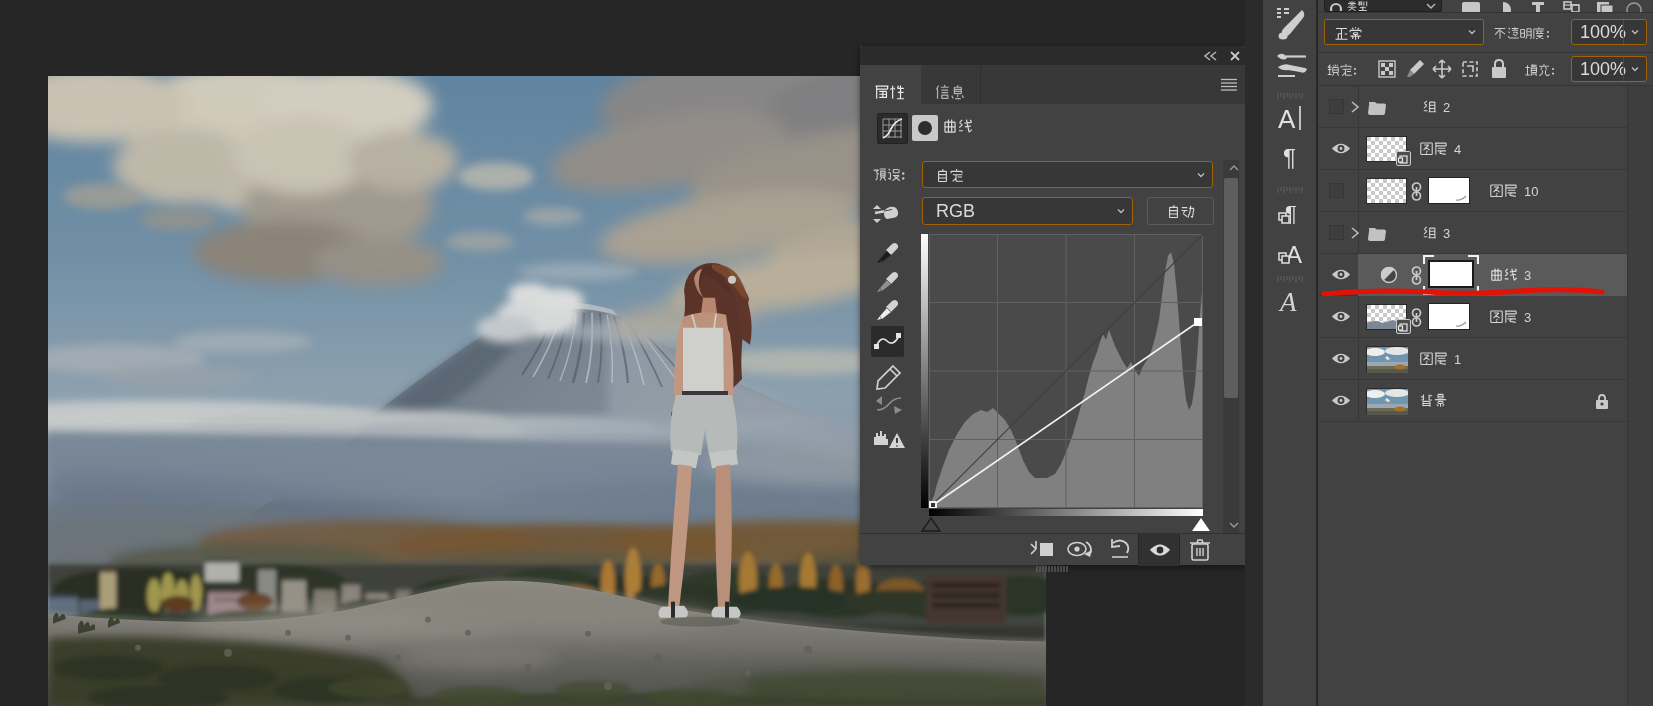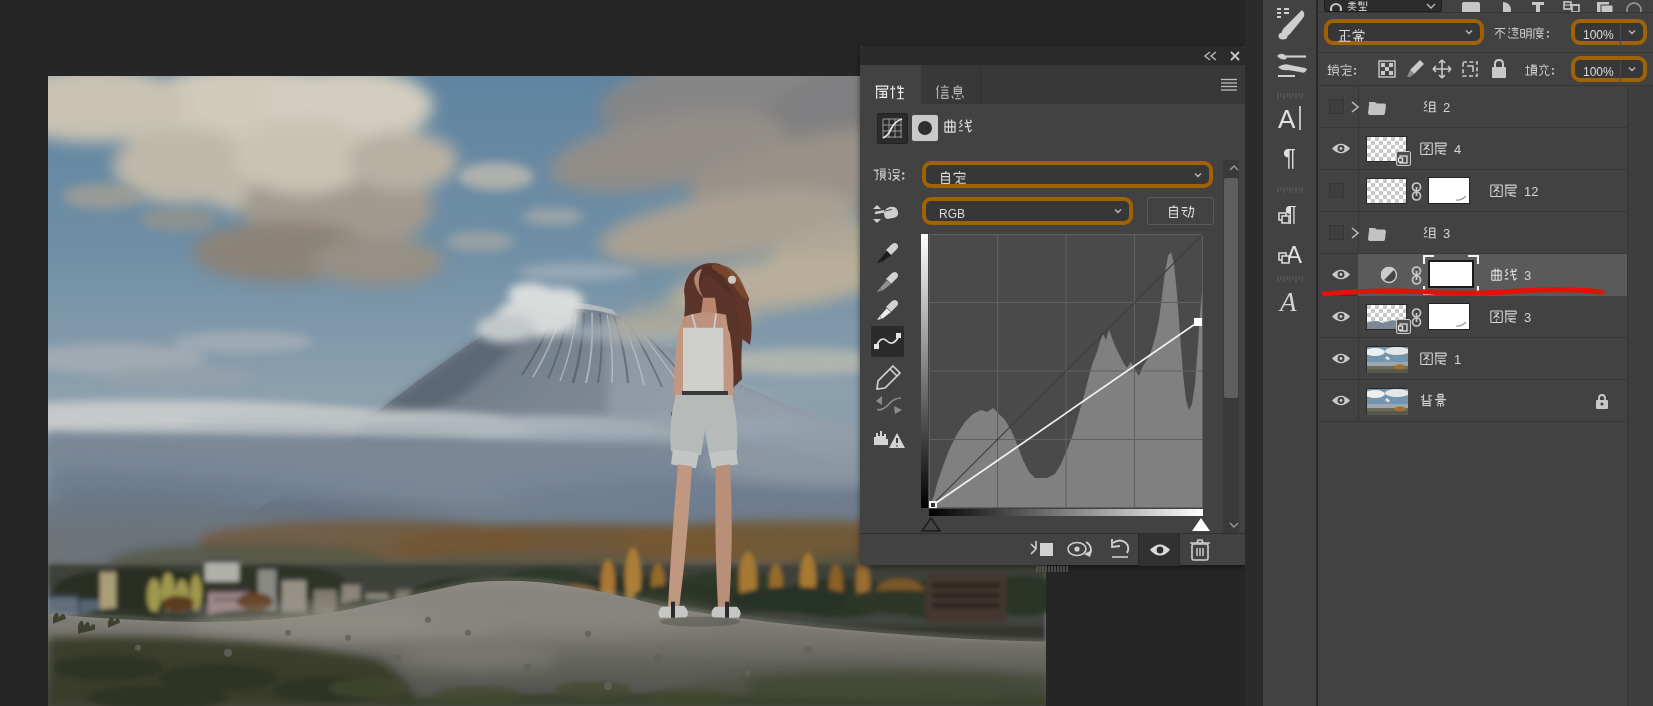--- a/index.html
+++ b/index.html
@@ -9,21 +9,21 @@
 #stage{position:relative;width:1653px;height:706px;background:#262626;}
 
 #photo{left:48px;top:76px;width:998px;height:630px;}
 
 #props{left:860px;top:46px;width:385px;height:519px;background:#424242;box-shadow:0 2px 6px rgba(0,0,0,.5);padding-left:36px;}
 #props .titlebar{position:absolute;left:0;top:0;width:100%;height:19px;background:#2b2b2b;border-radius:3px 3px 0 0;}
 #props .tabs{position:absolute;left:0;top:19px;width:100%;height:39px;background:#383838;}
 .tab{position:absolute;top:0;height:39px;line-height:39px;text-align:center;font-size:14px;}
 #props .content{position:absolute;left:0;top:58px;width:100%;height:429px;background:#424242;}
 #props .botbar{position:absolute;left:0;top:487px;width:100%;height:32px;background:#424242;border-top:1px solid #303030;border-radius:0 0 3px 3px;}
-.ddown{position:absolute;background:#373737;border:4px solid #a16207;border-radius:9px;color:#dadada;font-size:12px;}
+.ddown{position:absolute;background:#373737;border:1px solid #a16207;border-radius:3px;color:#dadada;font-size:18px;}
 .ddown .chev{position:absolute;right:7px;top:50%;margin-top:-4px;width:8px;height:8px;}
 
 #strip{left:1262px;top:0;width:55px;height:706px;background:#424242;border-left:1px solid #2a2a2a;border-right:1px solid #2a2a2a;}
 #layers{left:1318px;top:0;width:335px;height:706px;background:#424242;}
 .lrow{position:absolute;left:0;width:309px;height:42px;border-bottom:1px solid #373737;}
 .ltext{position:absolute;left:76px;top:14px;font-size:13px;color:#d4d4d4;}
 .eye{position:absolute;left:13px;top:14px;width:20px;height:13px;}
 .vbox{position:absolute;left:11px;top:13px;width:15px;height:15px;border:1px solid #363636;background:#3e3e3e;}
 </style>
 </head>
@@ -693,21 +693,21 @@
           </svg>
           <div class="abs" style="left:110px;top:7px;width:42px;height:27px;background:#ffffff;border:1px solid #232323;">
             <svg class="abs" style="right:2px;bottom:1px" width="12" height="8" viewBox="0 0 12 8">
               <path d="M1,6 Q6,7 11,2" stroke="#999" stroke-width="1.2" fill="none"></path>
             </svg>
           </div>
           <div class="abs" style="left:172px;top:14px;"><svg width="29" height="15" viewBox="0 0 29 15" style="overflow:visible">
               <path d="M0.78,1.04 L12.22,1.04 M0.78,1.04 L0.78,12.48 M12.22,1.04 L12.22,12.48 M0.78,12.48 L12.22,12.48 M4.16,2.99 L8.84,2.99 M8.84,2.99 L3.51,8.06 M5.46,4.81 L9.62,8.06 M6.50,8.97 L7.54,9.75 M5.85,10.79 L7.02,11.57" stroke="#d4d4d4" stroke-width="1.10" fill="none"></path>
 <path d="M14.95,1.17 L26.13,1.17 M15.86,1.17 L15.86,12.74 M26.13,1.17 L26.13,3.90 M15.86,3.90 L26.13,3.90 M17.94,6.24 L25.22,6.24 M17.42,8.84 L26.00,8.84 M21.71,8.84 L19.50,11.18 M19.50,11.18 L25.74,12.35" stroke="#d4d4d4" stroke-width="1.10" fill="none"></path>
             </svg></div>
-          <div class="ltext" style="left:206px;">12</div>
+          <div class="ltext" style="left:206px;">10</div>
         </div>
 <div class="lrow" style="top:126px;">
           <div class="vbox"></div>
           <svg class="abs" style="left:46px;top:13px" width="24" height="17" viewBox="0 0 24 17">
             <path d="M4,14 L5,6 Q5,4.5 7,4.5 L20,4.5 Q22,4.5 22,6.5 L21,14 Q21,16 19,16 L6,16 Q4,16 4,14 Z" fill="#c2c2c2"></path>
             <path d="M5,3 L11,3 L13,5 L5,5 Z" fill="#c2c2c2"></path>
           </svg>
 <svg class="abs" style="left:32px;top:15px" width="10" height="12" viewBox="0 0 10 12">
             <path d="M2,1 L8,6 L2,11" stroke="#bdbdbd" stroke-width="1.6" fill="none"></path>
           </svg>

